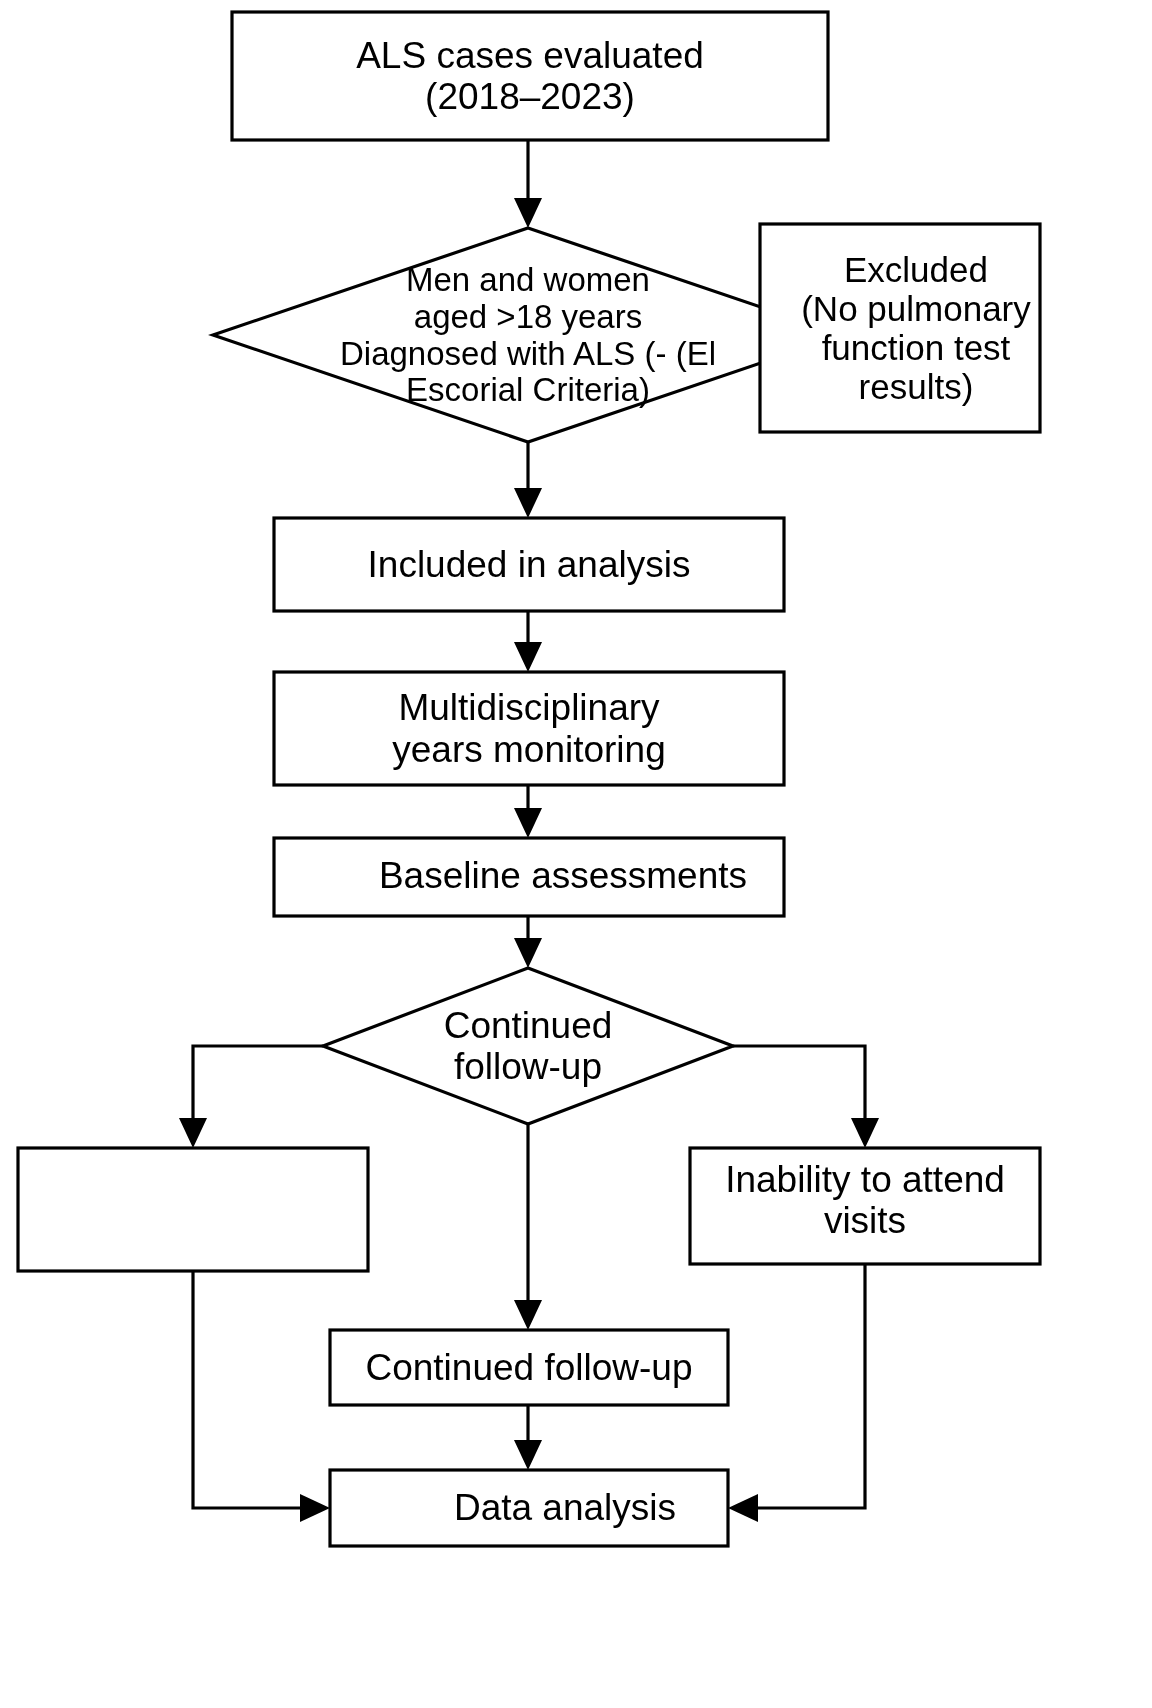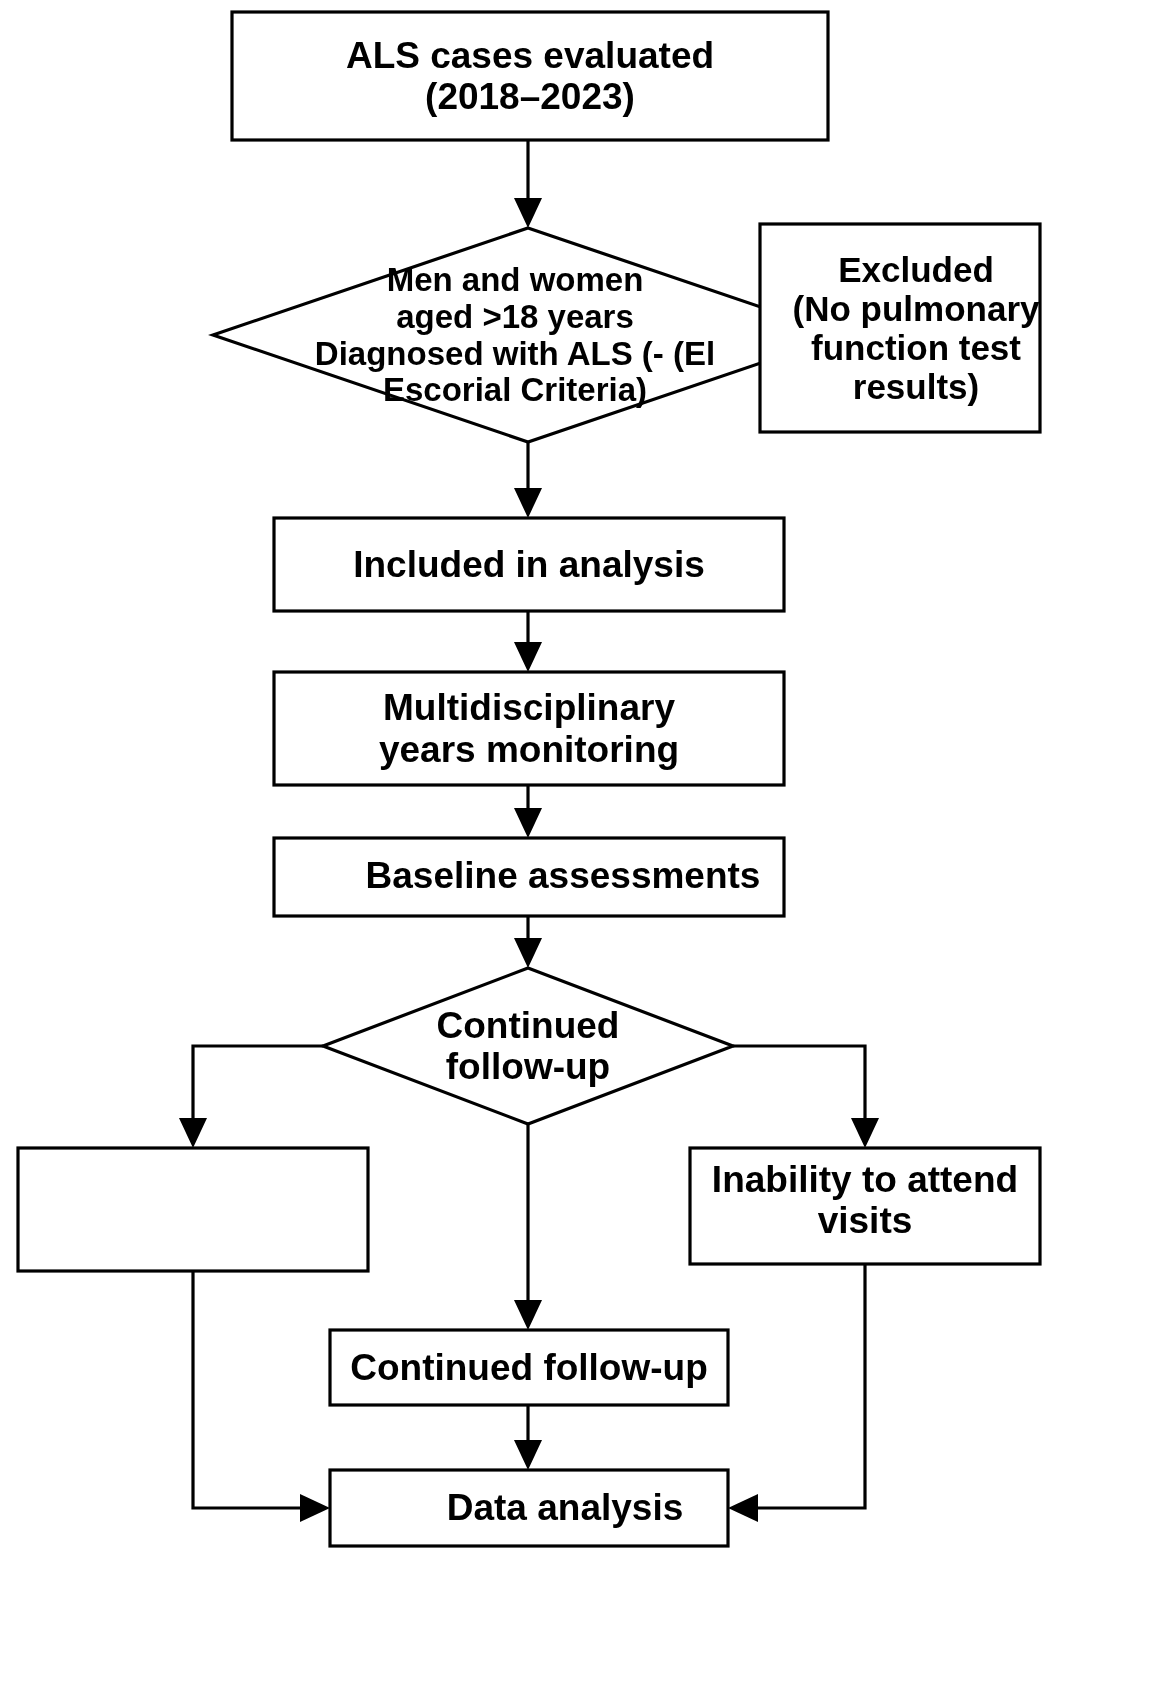--- a/index.html
+++ b/index.html
@@ -46,21 +46,21 @@
     stroke: none;
   }
   .node-label {
     position: absolute;
     display: flex;
     align-items: center;
     justify-content: center;
     text-align: center;
     color: #000000;
     font-family: "Liberation Sans", sans-serif;
-    font-weight: 700;
+    font-weight: 400;
     line-height: 1.12;
     white-space: pre-line;
     pointer-events: none;
   }
   .fs-big { font-size: 37px; }
   .fs-mid { font-size: 35px; padding-left: 16px; }
   .fs-dia { font-size: 33px; }
 </style>
 </head>
 <body>
@@ -146,21 +146,21 @@
 
     <rect class="node-shape" x="330" y="1330" width="398" height="75"></rect>
 
     <rect class="node-shape" x="330" y="1470" width="398" height="76"></rect>
 
   </svg>
 
   <div class="node-label fs-big" style="left:232px; top:12px; width:596px; height:128px;">ALS cases evaluated
 (2018–2023)</div>
 
-  <div class="node-label fs-dia" style="left:275px; top:248px; width:480px; height:175px;">Men and women
+  <div class="node-label fs-dia" style="left:288px; top:248px; width:480px; height:175px;">Men and women
 aged &gt;18 years
 Diagnosed with ALS (- (El
 Escorial Criteria)</div>
 
   <div class="node-label fs-mid" style="left:762px; top:228px; width:276px; height:200px;">Excluded
 (No pulmonary
 function test
 results)</div>
 
   <div class="node-label fs-big" style="left:274px; top:518px; width:510px; height:93px;">Included in analysis</div>

